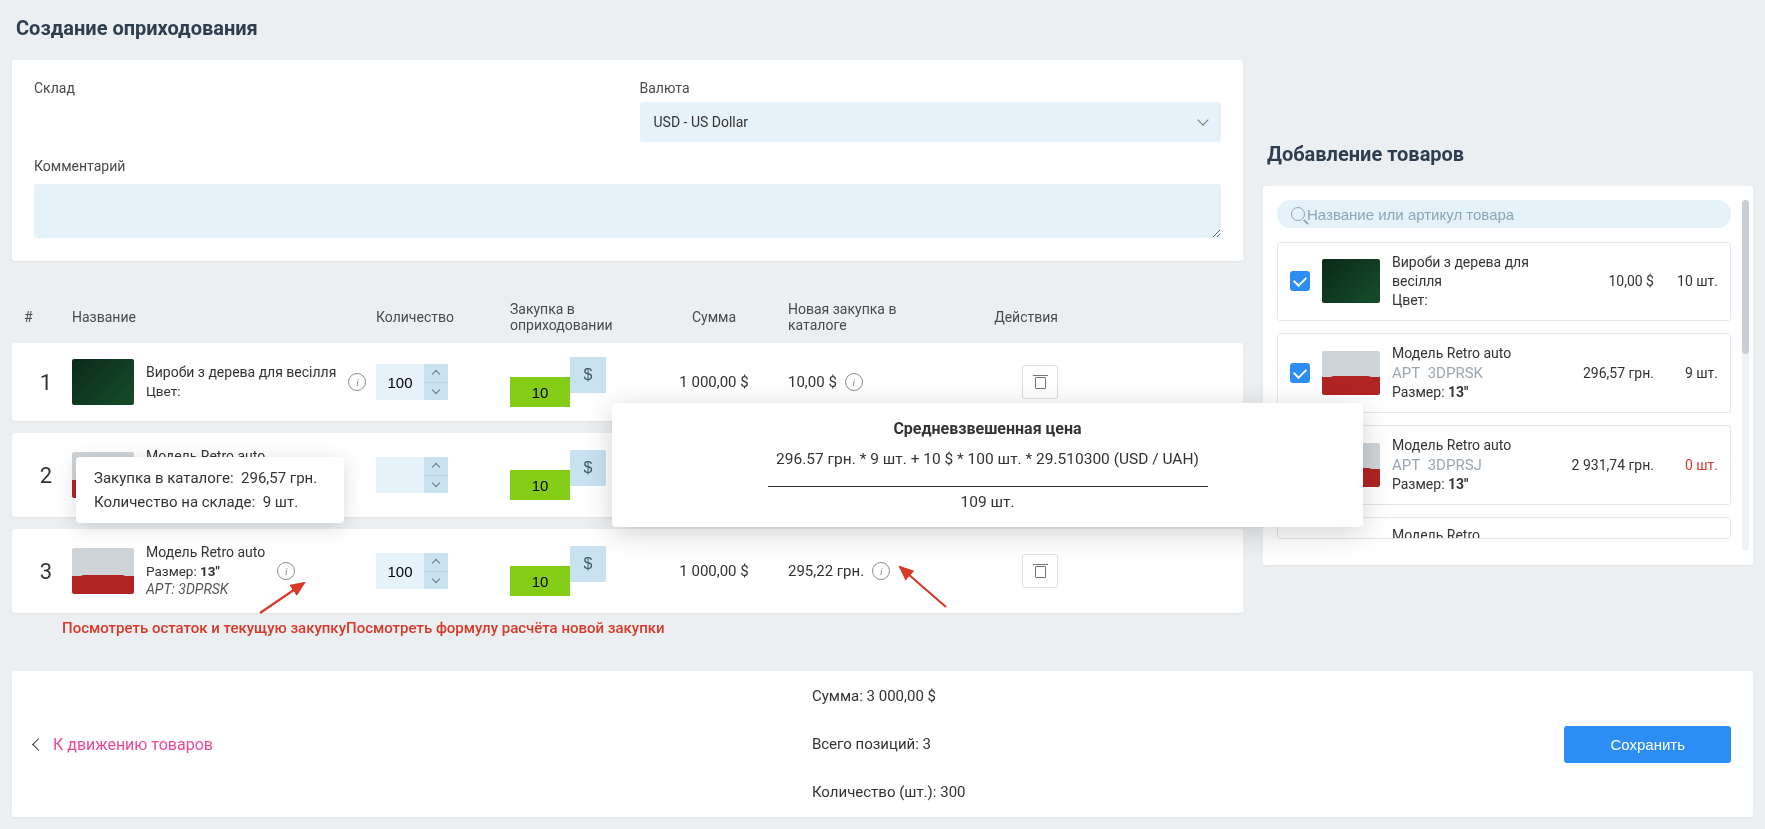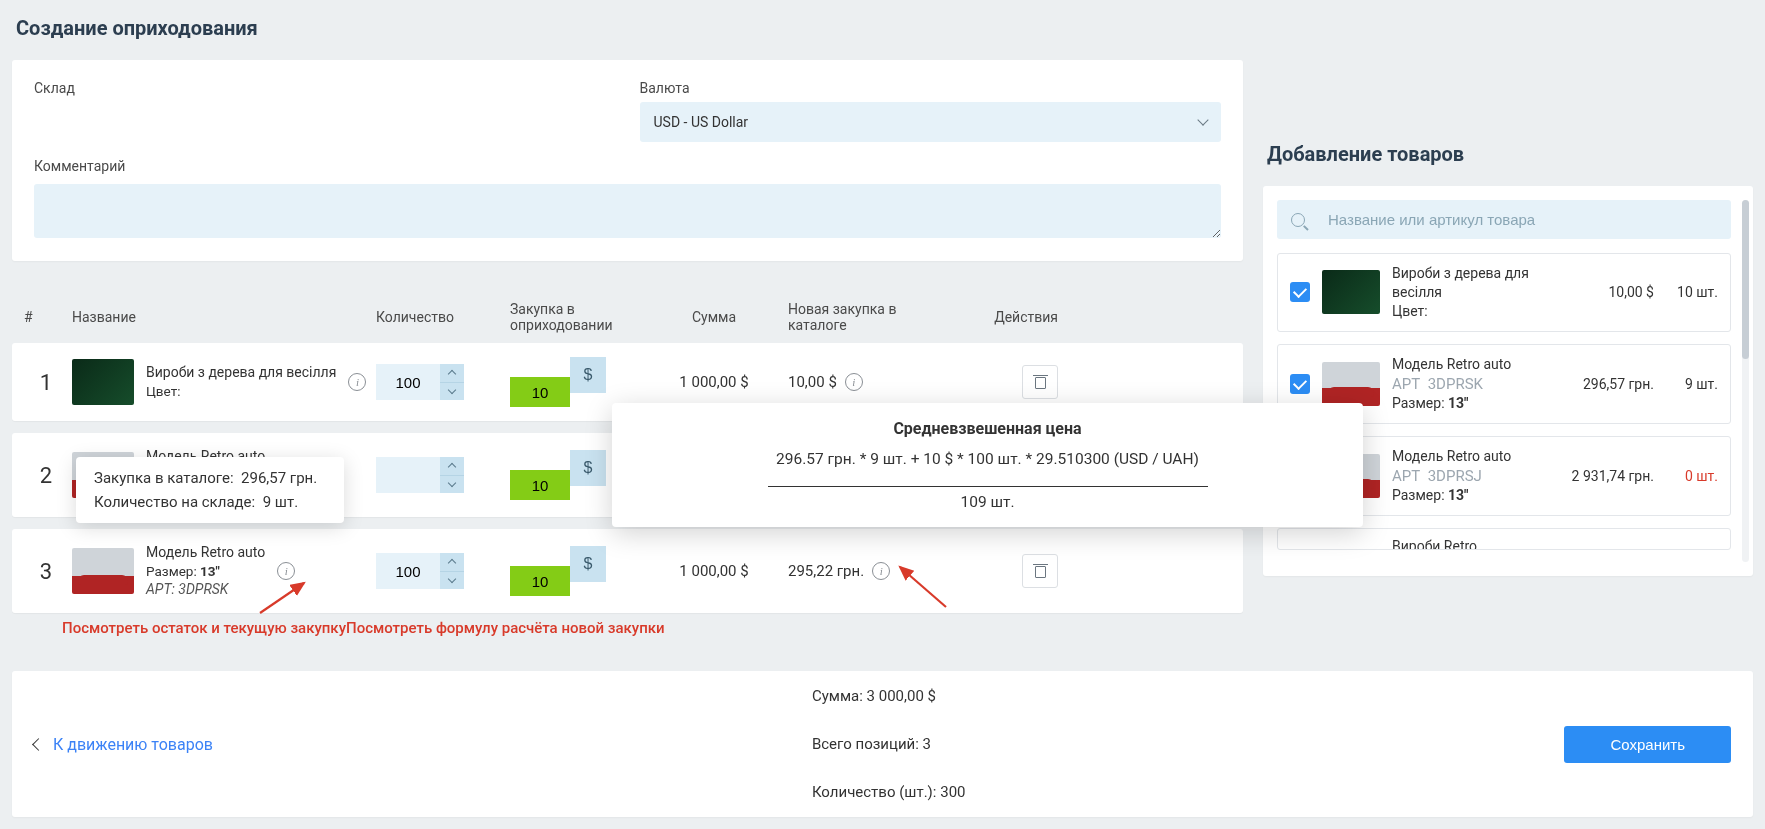--- a/index.html
+++ b/index.html
@@ -88,21 +88,21 @@
   .desc .sku { font-style: italic; color:#555; }
   .info-ico {
     width:18px; height:18px; border:1.4px solid #8a8f95; border-radius:50%;
     display:inline-flex; align-items:center; justify-content:center;
     font-style: italic; font-family: Georgia, serif; font-size:11px; color:#8a8f95;
     cursor:pointer; flex-shrink:0;
   }
 
   .qty-group { display:flex; }
   .qty-input {
-    width: 64px; height:36px; background:#e6f2f9; border:none; text-align:center;
+    width: 48px; height:36px; background:#e6f2f9; border:none; text-align:center;
     font-size:15px; outline:none;
   }
   .steppers {
     width:24px; display:flex; flex-direction:column; background:#c9e2f0;
   }
   .steppers div{ flex:1; display:flex; align-items:center; justify-content:center; cursor:pointer;}
   .steppers div:first-child{ border-bottom:1px solid #b5d4e5;}
   .arr-up{ border:solid #5a7a8c; border-width:0 1.5px 1.5px 0; padding:2.5px; transform:rotate(-135deg); margin-top:3px;}
   .arr-dn{ border:solid #5a7a8c; border-width:0 1.5px 1.5px 0; padding:2.5px; transform:rotate(45deg); margin-top:-3px;}
 
@@ -142,34 +142,34 @@
   .red-anno{ color:#d83a2a; font-size:15px; font-weight:500;}
   .anno-row{ display:flex; padding: 0 20px 10px 50px; position:relative; top:-6px;}
   .arrow-svg{ position:absolute; pointer-events:none; }
 
   
   .footer-bar{
     background:#fff; padding:16px 22px; margin-top:18px;
     display:flex; align-items:center; justify-content:space-between;
     border-radius:3px; box-shadow:0 1px 2px rgba(0,0,0,.04);
   }
-  .back-link{ font-size:16px; color:#3b82f6; cursor:pointer; display:flex; align-items:center; gap:10px;}
+  .back-link{ font-size:16px; color:#ec4899; cursor:pointer; display:flex; align-items:center; gap:10px;}
   .back-arrow{ border:solid #333; border-width:0 1.5px 1.5px 0; padding:4px; transform:rotate(135deg);}
   .totals{ display:flex; gap:30px; font-size:15px; color:#333;flex-direction:column;}
   .save-btn{
     background:#2c8df4; color:#fff; border:none; border-radius:3px;
     padding:10px 46px; font-size:15px; cursor:pointer;
   }
 
   
   h2.right-title{ font-size:20px; font-weight:700; margin:0 0 20px 4px; color:#2c3e50;}
   .right-card{ background:#fff; border-radius:3px; padding:14px 22px 14px 14px; box-shadow:0 1px 2px rgba(0,0,0,.04); position:relative;}
   .search-box{
-    background:#e6f2f9; border-radius:3px; height:39px; display:flex; align-items:center;
-    padding:0 14px; gap:21px; margin-bottom:14px;
+    background:#e6f2f9; border-radius:13px; height:28px; display:flex; align-items:center;
+    padding:0 14px; gap:0; margin-bottom:14px;
   }
   .mag{ width:14px; height:14px; border:1.7px solid #8aa6b5; border-radius:50%; position:relative;}
   .mag::after{content:""; position:absolute; width:6px; height:1.7px; background:#8aa6b5; bottom:-3px; right:-5px; transform:rotate(45deg);}
   .search-box input{ background:transparent; border:none; outline:none; flex:1; font-size:15px; color:#333;}
   .search-box input::placeholder{ color:#8aa6b5;}
 
   .prod-item{
     border:1px solid #e3e6ea; border-radius:3px; padding:10px 12px;
     display:flex; align-items:center; gap:12px; margin-bottom:12px;
   }
@@ -413,21 +413,21 @@
           <div><span>Размер: </span><b>13"</b></div>
         </div>
         <div class="pi-price">2 931,74 грн.</div>
         <div class="pi-qty zero">0 шт.</div>
       </div>
 
       <div class="prod-item" style="overflow:hidden; height:22px; align-items:flex-start; padding-top:8px;">
         <div class="chk off" style="visibility:hidden;"></div>
         <div class="pi-thumb thumb car" style="visibility:hidden;"></div>
         <div class="pi-main">
-          <div>Вироби Retro</div>
+          <div>Модель Retro</div>
         </div>
       </div>
 
       <div class="scroll-rail">
         <div class="scroll-thumb"></div>
       </div>
     </div>
   </div>
 </div>
 

